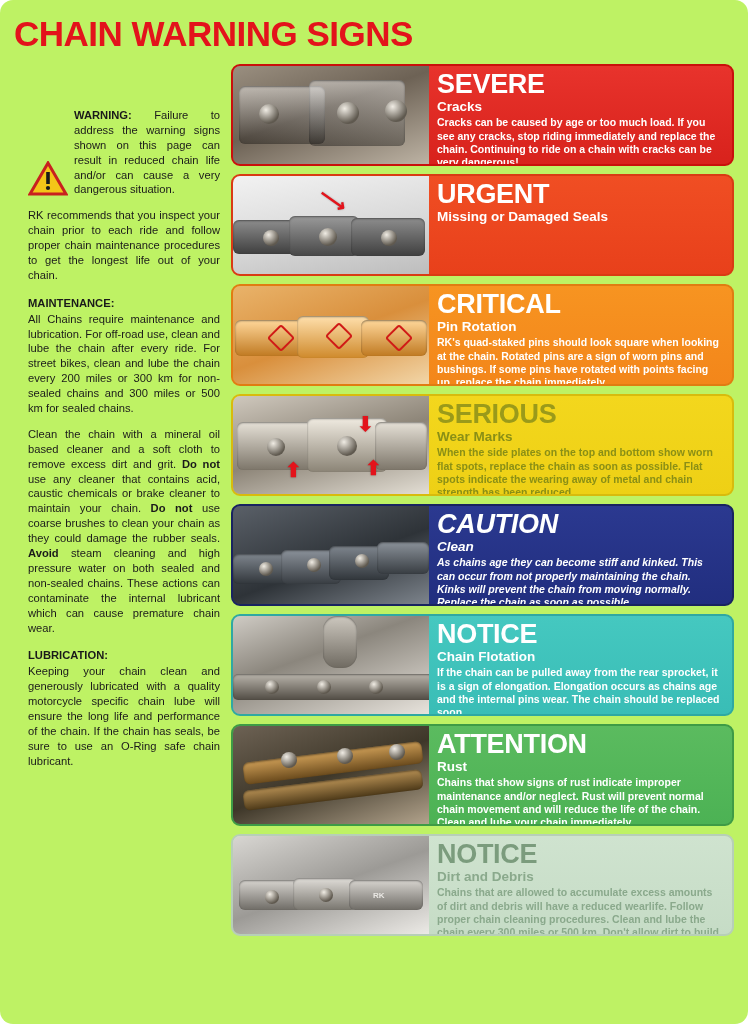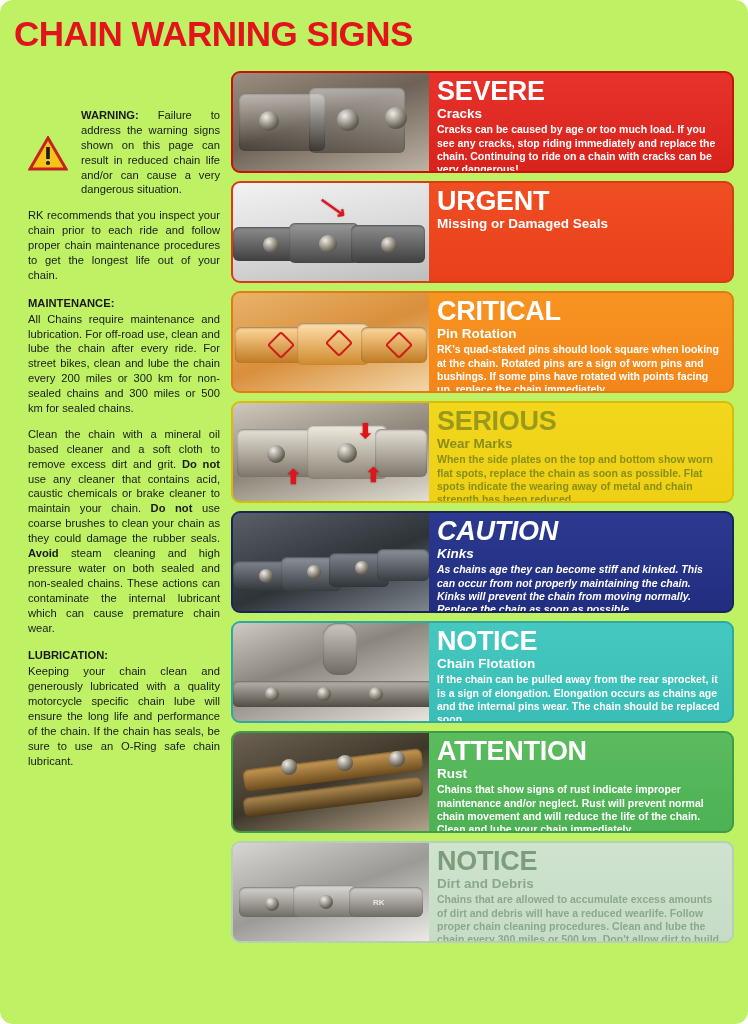--- a/index.html
+++ b/index.html
@@ -40,22 +40,22 @@
     left: 28px;
     top: 108px;
     width: 192px;
     font-size: 11.2px;
     line-height: 1.33;
     color: #1a1a1a;
     text-align: justify;
   }
   .warn-row {
     display: flex;
-    align-items: center;
-    gap: 13px;
+    align-items: flex-end;
+    gap: 6px;
   }
   .warn-tri {
     flex: 0 0 auto;
     width: 40px;
     height: 36px;
     position: relative;
     margin-top: 2px;
   }
   .warn-tri svg { display:block; }
   .warn-text {
@@ -76,21 +76,21 @@
   .sec-body {
     margin-top: 1px;
     text-align: justify;
   }
   .b { font-weight: bold; }
 
   
   .cards {
     position: absolute;
     left: 231px;
-    top: 71px;
+    top: 64px;
     width: 503px;
   }
   .card {
     position: relative;
     height: 102px;
     margin-bottom: 8px;
     border-radius: 9px;
     overflow: hidden;
     display: flex;
     box-sizing: border-box;
@@ -317,21 +317,21 @@
           <div class="link" style="left:48px;top:44px;width:60px;height:34px;background:linear-gradient(180deg,#8b929a,#383d42);"></div>
           <div class="link" style="left:96px;top:40px;width:60px;height:34px;background:linear-gradient(180deg,#7e858d,#31363b);"></div>
           <div class="link" style="left:144px;top:36px;width:52px;height:32px;background:linear-gradient(180deg,#8b929a,#383d42);"></div>
           <div class="pin" style="left:26px;top:56px;width:14px;height:14px;"></div>
           <div class="pin" style="left:74px;top:52px;width:14px;height:14px;"></div>
           <div class="pin" style="left:122px;top:48px;width:14px;height:14px;"></div>
         </div>
       </div>
       <div class="body">
         <div class="lvl">CAUTION</div>
-        <div class="sub">Kinks</div>
+        <div class="sub">Clean</div>
         <div class="desc">As chains age they can become stiff and kinked. This can occur from not properly maintaining the chain. Kinks will prevent the chain from moving normally. Replace the chain as soon as possible.</div>
       </div>
     </div>
 
     <div class="card c-alert">
       <div class="photo ph6">
         <div class="chain-art">
           <div class="link" style="left:90px;top:0px;width:34px;height:52px;background:linear-gradient(180deg,#cdc8bf,#6f6a61);border-radius:14px;"></div>
           <div class="link" style="left:0px;top:58px;width:200px;height:26px;background:linear-gradient(180deg,#b9b4ab,#514c44);border-radius:5px;"></div>
           <div class="pin" style="left:32px;top:64px;width:14px;height:14px;"></div>

